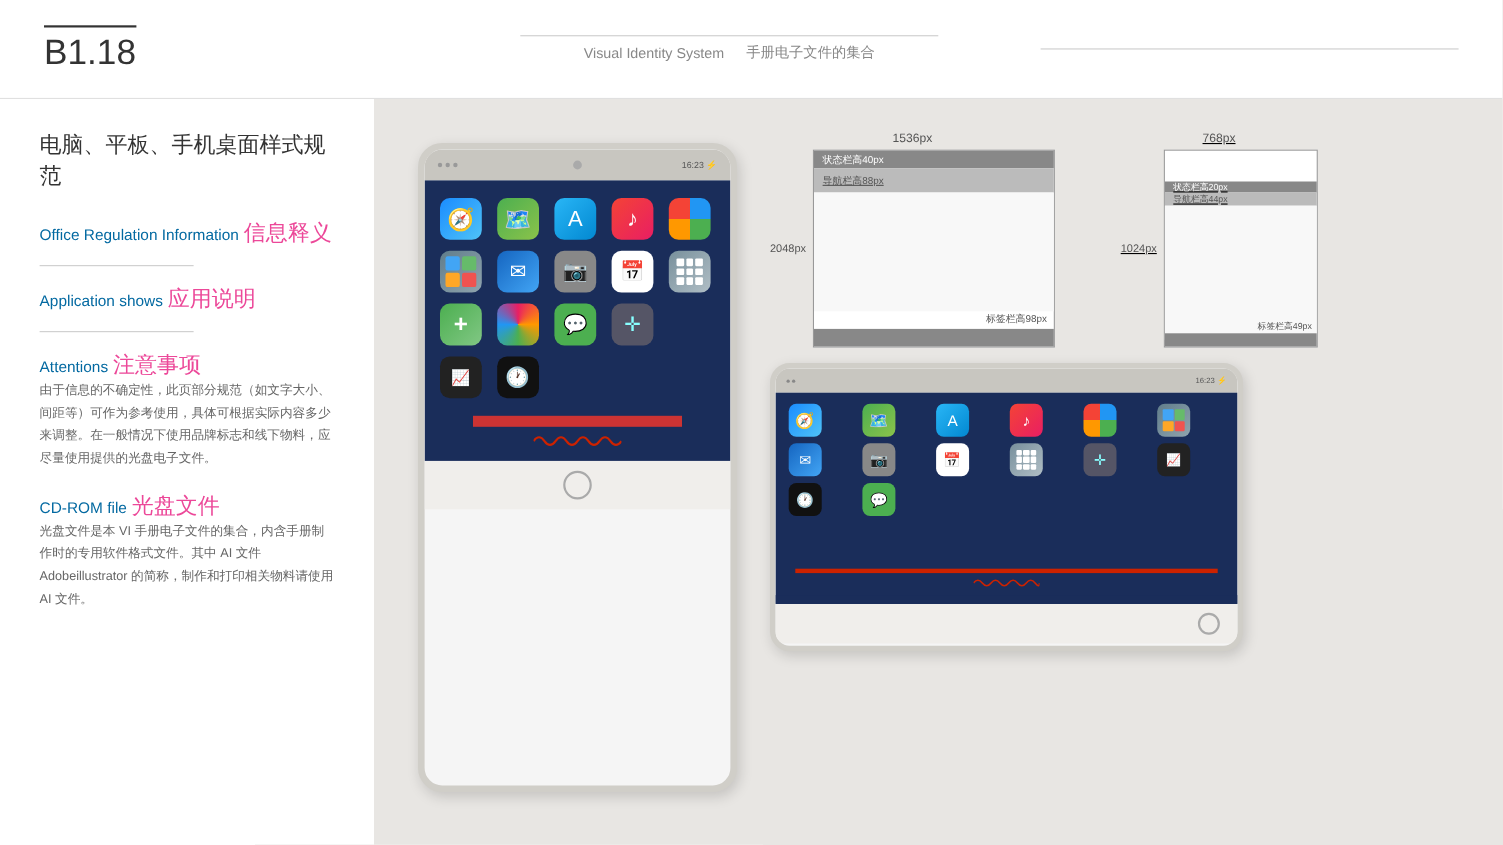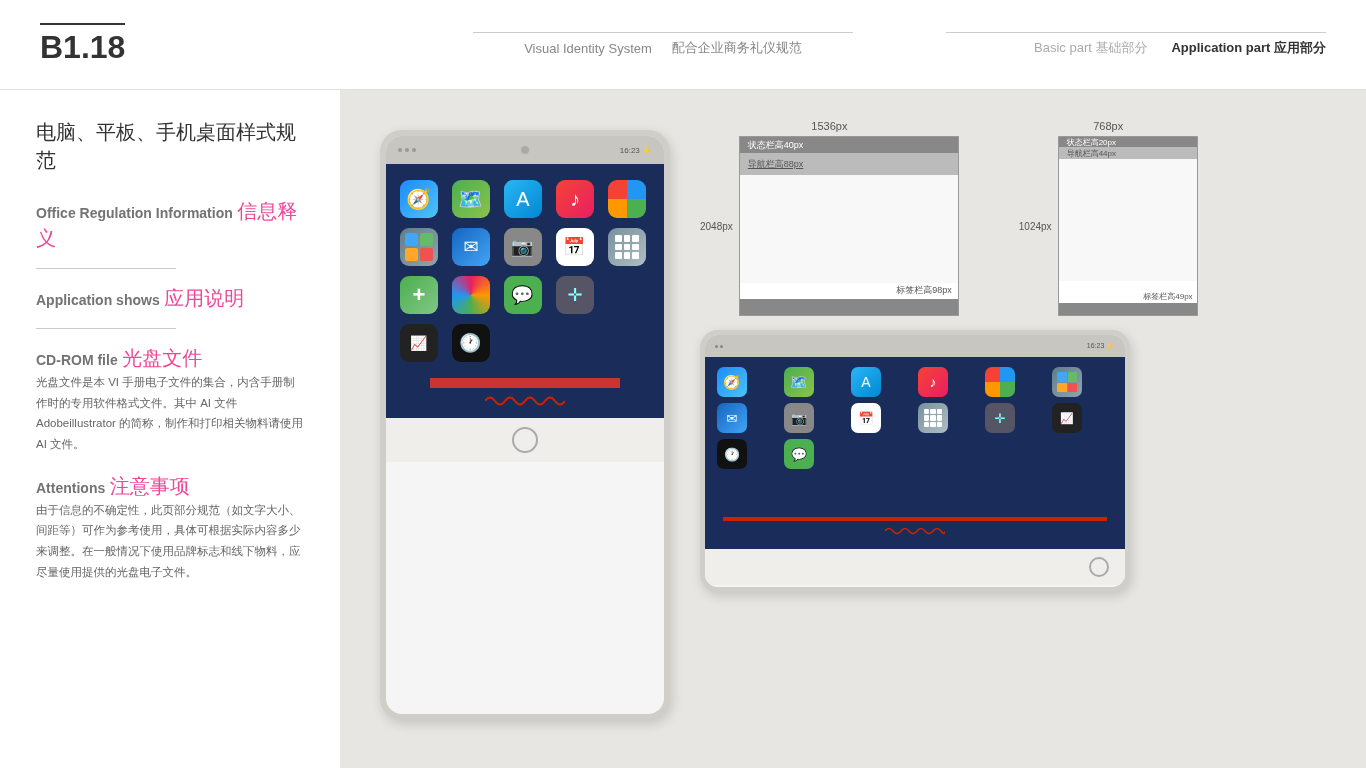--- a/index.html
+++ b/index.html
@@ -21,21 +21,21 @@
       align-items: center;
       padding: 0 40px;
       border-bottom: 1px solid #e0e0e0;
       flex-shrink: 0;
     }
     .header-left {
       width: 340px;
     }
     .page-number {
       font-size: 32px;
-      font-weight: bold;
+      font-weight: normal;
       color: #333;
       border-top: 2px solid #333;
       padding-top: 4px;
       display: inline-block;
     }
     .header-center {
       flex: 1;
       display: flex;
       flex-direction: column;
       align-items: center;
@@ -103,22 +103,22 @@
     }
     .sidebar-title {
       font-size: 20px;
       color: #333;
       font-weight: 500;
       margin-bottom: 24px;
       line-height: 1.4;
     }
     .section-title-en {
       font-size: 14px;
-      font-weight: bold;
-      color: #737373;
+      font-weight: normal;
+      color: #0369a1;
       margin-bottom: 6px;
     }
     .section-title-zh {
       font-size: 20px;
       color: #ec4899;
     }
     .section-body {
       font-size: 11.5px;
       color: #666;
       line-height: 1.8;
@@ -349,29 +349,25 @@
 <body>
 
 <div class="header">
   <div class="header-left">
     <div class="page-number">B1.18</div>
   </div>
   <div class="header-center">
     <div class="header-line"></div>
     <div class="header-titles">
       <span class="vis-title-en">Visual Identity System</span>
-      <span class="vis-title-zh">配合企业商务礼仪规范</span>
+      <span class="vis-title-zh">手册电子文件的集合</span>
     </div>
   </div>
   <div class="header-right">
     <div class="header-right-line"></div>
-    <div class="header-right-titles">
-      <span class="basic-part">Basic part  基础部分</span>
-      <span class="app-part">Application part  应用部分</span>
-    </div>
   </div>
 </div>
 
 <div class="main">
 
   <div class="sidebar">
     <div class="sidebar-title">电脑、平板、手机桌面样式规范</div>
 
     <div class="section">
       <div>
@@ -386,32 +382,32 @@
       <div>
         <span class="section-title-en">Application shows</span>
         <span class="section-title-zh">应用说明</span>
       </div>
     </div>
 
     <div class="section-divider"></div>
 
     <div class="section">
       <div>
+        <span class="section-title-en">Attentions</span>
+        <span class="section-title-zh">注意事项</span>
+      </div>
+      <div class="section-body">由于信息的不确定性，此页部分规范（如文字大小、间距等）可作为参考使用，具体可根据实际内容多少来调整。在一般情况下使用品牌标志和线下物料，应尽量使用提供的光盘电子文件。</div>
+    </div>
+
+    <div class="section">
+      <div>
         <span class="section-title-en">CD-ROM file</span>
         <span class="section-title-zh">光盘文件</span>
       </div>
       <div class="section-body">光盘文件是本 VI 手册电子文件的集合，内含手册制作时的专用软件格式文件。其中 AI 文件 Adobeillustrator 的简称，制作和打印相关物料请使用 AI 文件。</div>
-    </div>
-
-    <div class="section">
-      <div>
-        <span class="section-title-en">Attentions</span>
-        <span class="section-title-zh">注意事项</span>
-      </div>
-      <div class="section-body">由于信息的不确定性，此页部分规范（如文字大小、间距等）可作为参考使用，具体可根据实际内容多少来调整。在一般情况下使用品牌标志和线下物料，应尽量使用提供的光盘电子文件。</div>
     </div>
   </div>
 
   <div class="content">
 
     <div class="tablet-large">
       <div class="tablet-top-bar">
         <div class="tablet-dots">
           <div class="tablet-dot"></div>
           <div class="tablet-dot"></div>
@@ -524,26 +520,26 @@
               </div>
               <div style="flex:1;height:108px;background:#f8f8f8;position:relative;"></div>
               <div style="position:absolute;bottom:0;left:0;right:0;">
                 <div style="font-size:9px;color:#555;text-align:right;padding-right:6px;padding-bottom:2px;">标签栏高98px</div>
                 <div style="height:16px;background:#888;"></div>
               </div>
             </div>
           </div>
         </div>
 
-        <div class="diagram" style="margin-left:20px;">
+        <div class="diagram" style="margin-left:20px;text-decoration:underline;">
           <div class="diagram-label-top">768px</div>
           <div style="position:relative;display:flex;align-items:center;">
             <div style="font-size:10px;color:#555;white-space:nowrap;margin-right:6px;">1024px</div>
             <div class="diagram-box diagram-box-small">
-              <div style="height:10px;background:#888;display:flex;align-items:center;padding-left:8px;">
+              <div style="height:10px;background:#888;display:flex;align-items:center;padding-left:8px;margin-top:28px;">
                 <span style="font-size:8px;color:#fff;">状态栏高20px</span>
               </div>
               <div style="height:12px;background:#bbb;display:flex;align-items:center;padding-left:8px;">
                 <span style="font-size:8px;color:#555;">导航栏高44px</span>
               </div>
               <div style="height:122px;background:#f8f8f8;position:relative;"></div>
               <div style="position:absolute;bottom:0;left:0;right:0;">
                 <div style="font-size:8px;color:#555;text-align:right;padding-right:4px;padding-bottom:1px;">标签栏高49px</div>
                 <div style="height:12px;background:#888;"></div>
               </div>

